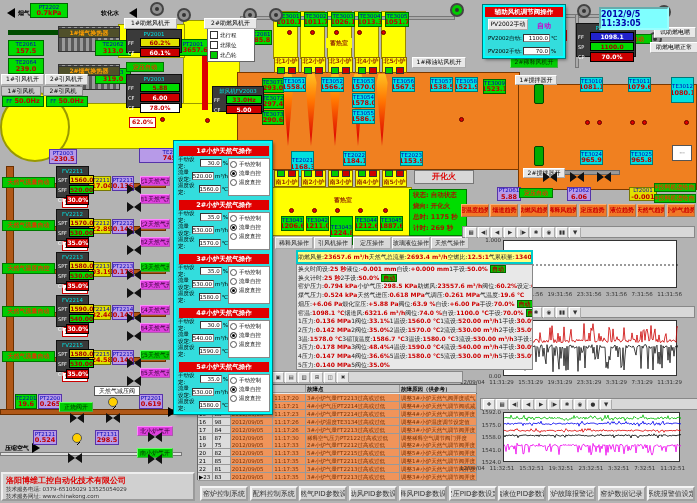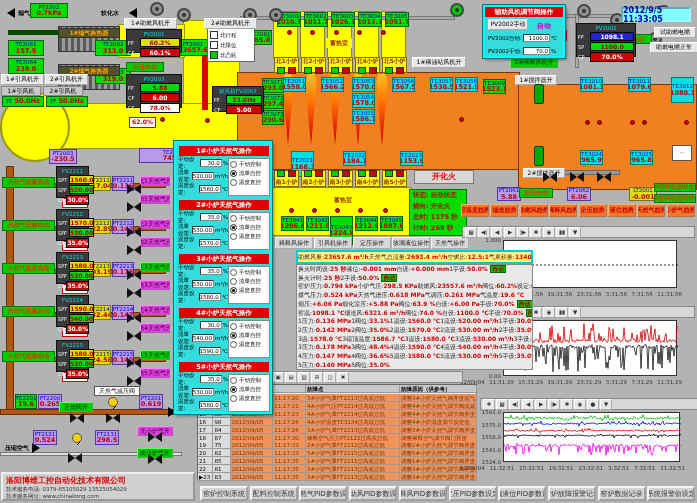--- a/index.html
+++ b/index.html
@@ -134,21 +134,21 @@
   <div class="a" style="left:14px;top:357px;width:152px;height:5px;background:#b05818;border:1px solid #6b3000"></div>
   <div class="a" style="left:0px;top:409px;width:182px;height:6px;background:#b05818;border:1px solid #6b3000"></div>
   <div class="a" style="left:0px;top:452px;width:182px;height:4px;background:#e0e0e0;border:1px solid #777"></div>
   <div class="a" style="left:528px;top:170px;width:92px;height:5px;background:#999;border:1px solid #666"></div>
 
   <div class="a" style="left:2px;top:8px;width:0;height:0;border:5px solid transparent;border-right:8px solid #000"></div>
   <div class="a" style="left:124px;top:8px;width:0;height:0;border:5px solid transparent;border-right:8px solid #000"></div>
   <div class="a" style="left:168px;top:407px;width:0;height:0;border:5px solid transparent;border-left:8px solid #000"></div>
   <div class="a" style="left:32px;top:443px;width:0;height:0;border:5px solid transparent;border-left:8px solid #000"></div>
 
-  <div class="a datebox" style="left:621px;top:7px;width:70px;height:15px;z-index:25">2012/9/5 11:33:05</div>
+  <div class="a datebox" style="left:599px;top:7px;width:70px;height:23px;z-index:25">2012/9/5 11:33:05</div>
 
   <div class="a legend" style="left:207px;top:28px;width:48px;height:34px;z-index:5" id="legendbox">
       <div class="lr">
         <span class="sq" style="background: rgb(255, 255, 255);"></span>
         <span class="">北行程</span>
       </div>
       <div class="lr">
         <span class="sq" style="background: rgb(255, 255, 255);"></span>
         <span class="">北限位</span>
       </div>

